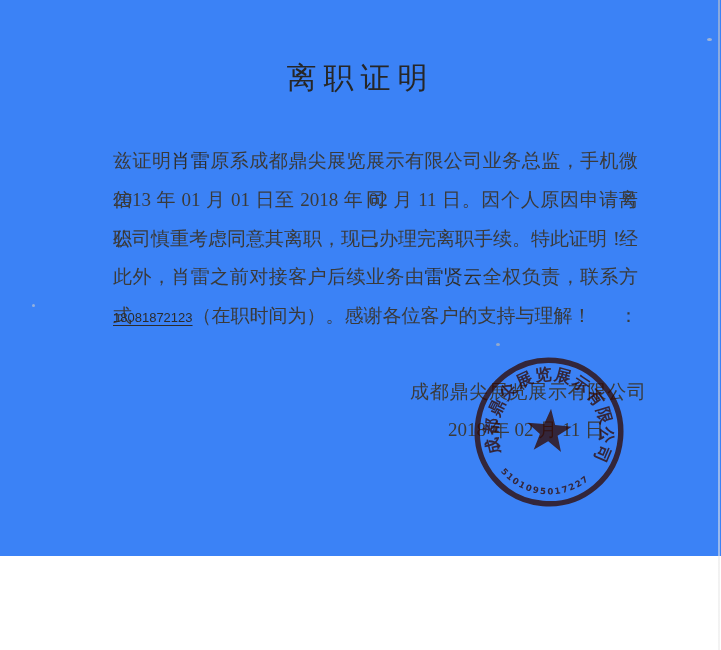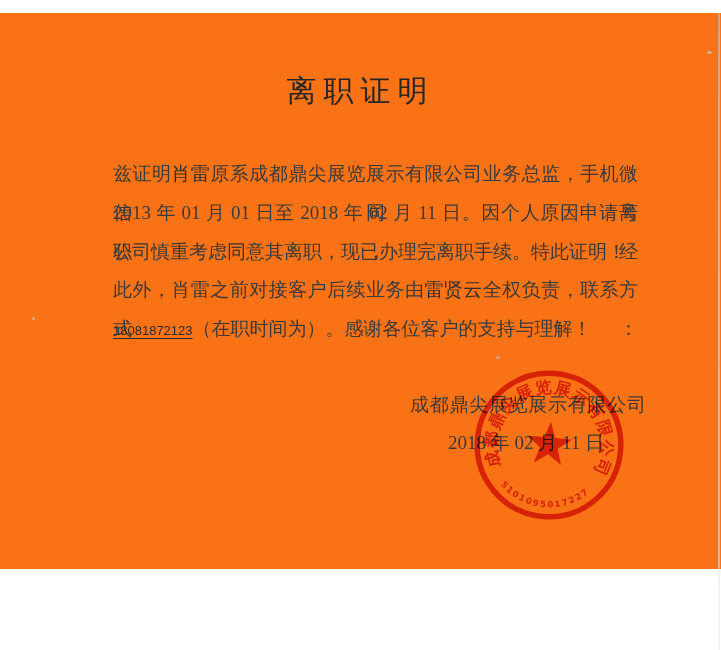--- a/index.html
+++ b/index.html
@@ -6,22 +6,21 @@
   body {
     width: 721px; height: 650px;
     background: #ffffff;
     font-family: "Liberation Serif", "DejaVu Serif", serif;
     position: relative;
     overflow: hidden;
   }
   .page {
     position: absolute; left: 0; top: 0;
     width: 721px; height: 556px;
-    background: #f97316;
-    margin-top: 13px;
+    background: #3b82f6;
   }
   .scan-edge-right {
     position: absolute; right: 1px; top: 0;
     width: 2px; height: 650px;
     background: linear-gradient(to bottom, #c9c9c9 0%, #dedede 40%, #e9e9e9 100%);
     opacity: .55;
   }
   .doc-title {
     position: absolute; left: 0; top: 58px;
     width: 721px;

